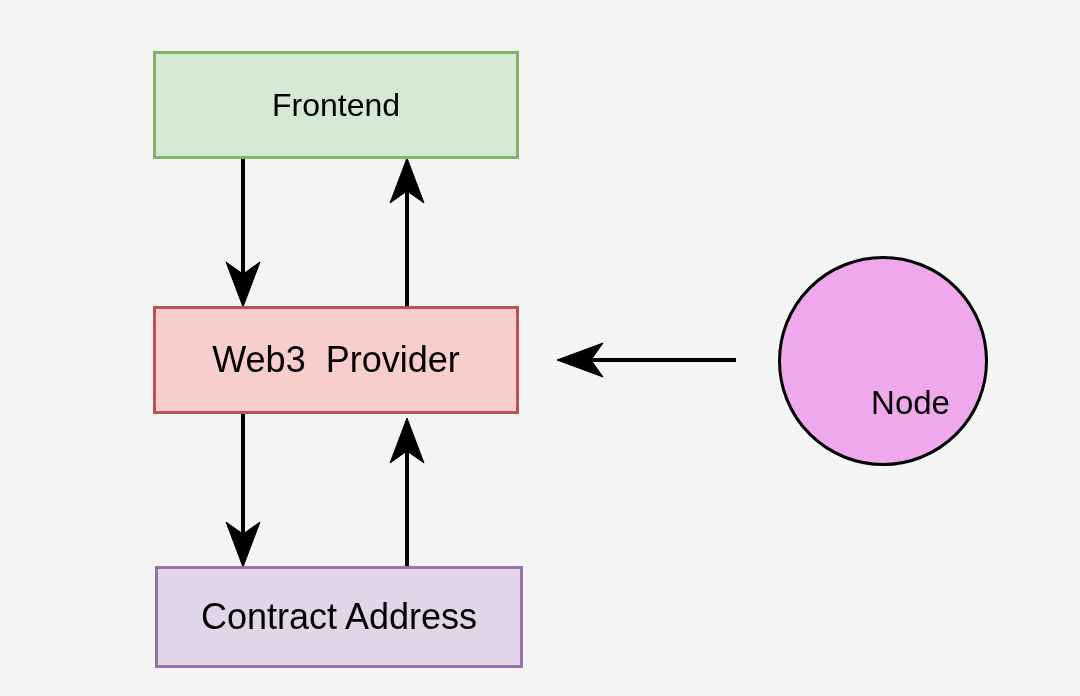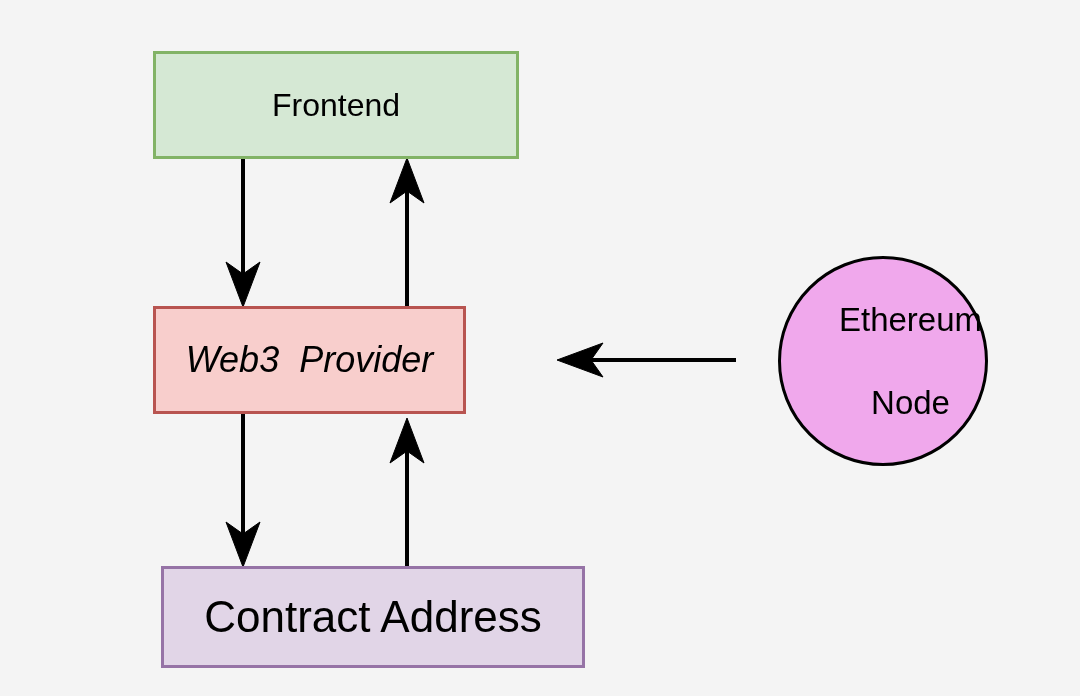--- a/index.html
+++ b/index.html
@@ -54,36 +54,35 @@
     width: 366px;
     height: 108px;
     background: #d5e8d4;
     border-color: #82b366;
     font-size: 32px;
   }
   
   #node-web3-provider {
     left: 153px;
     top: 306px;
-    width: 313px;
+    width: 366px;
     height: 108px;
     background: #f8cecc;
     border-color: #b85450;
     font-size: 36px;
-    font-style: italic;
   }
   
   #node-contract-address {
-    left: 161px;
+    left: 155px;
     top: 566px;
-    width: 424px;
+    width: 368px;
     height: 102px;
     background: #e1d5e7;
     border-color: #9673a6;
-    font-size: 44px;
+    font-size: 36px;
   }
   
   #node-ethereum-node {
     left: 778px;
     top: 256px;
     width: 210px;
     height: 210px;
     background: #f0a8ec;
     font-size: 33px;
   }
@@ -153,18 +152,18 @@
   <div class="node node-box" id="node-web3-provider" style="background: rgb(248, 206, 204); border-color: rgb(184, 84, 80); color: rgb(0, 0, 0);">
     <span class="node-label">Web3  Provider</span>
   </div>
 
   <div class="node node-box" id="node-contract-address" style="background: rgb(225, 213, 231); border-color: rgb(150, 115, 166); color: rgb(0, 0, 0);">
     <span class="node-label">Contract Address</span>
   </div>
 
   <div class="node node-ellipse" id="node-ethereum-node" style="background: rgb(240, 168, 236); border-color: rgb(0, 0, 0); color: rgb(0, 0, 0);">
     <span class="node-label">
-      <span>Ethereum</span><br>
+      <br>
       <span>Node</span>
     </span>
   </div>
 
 </div>
 
 </body></html>

